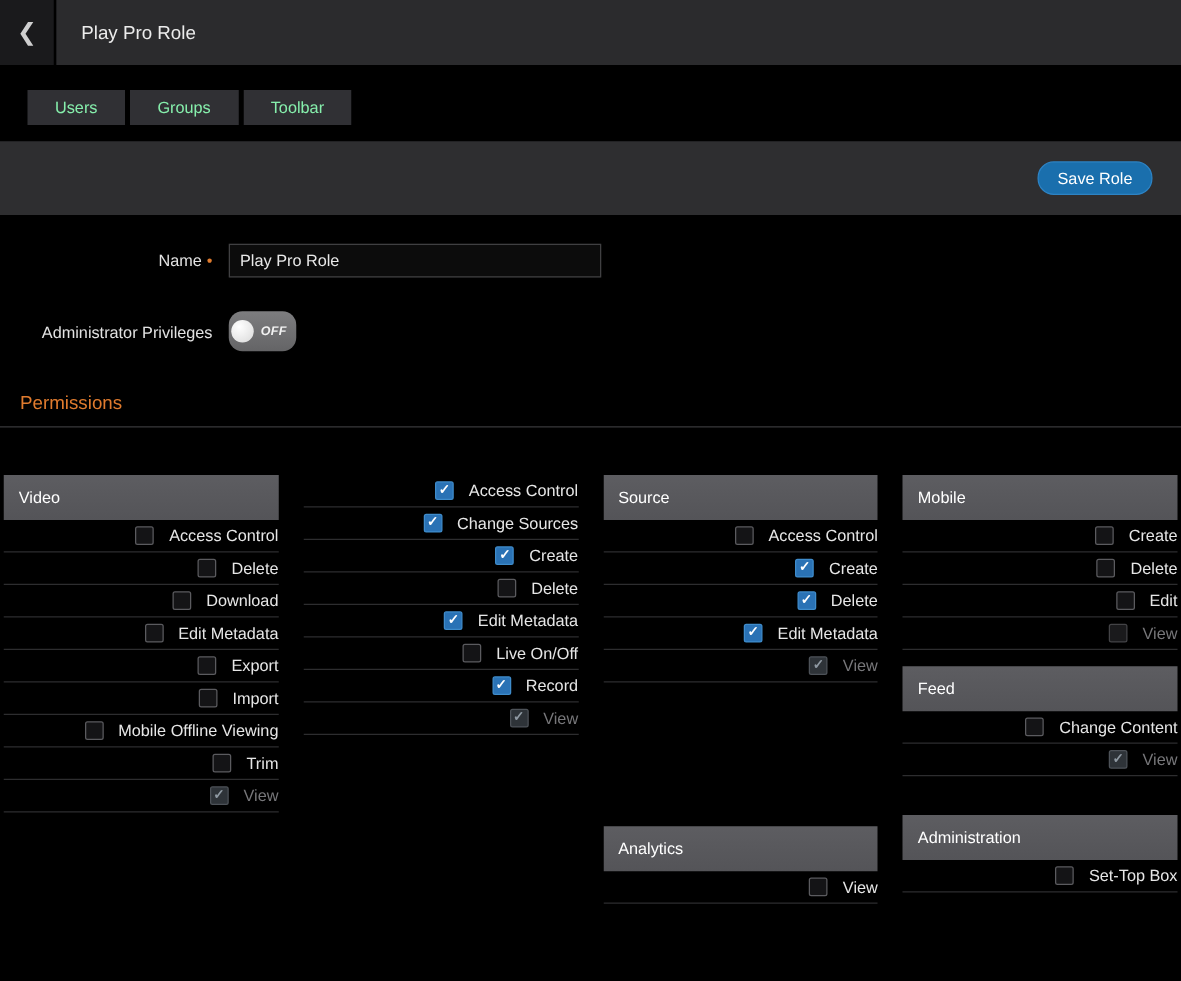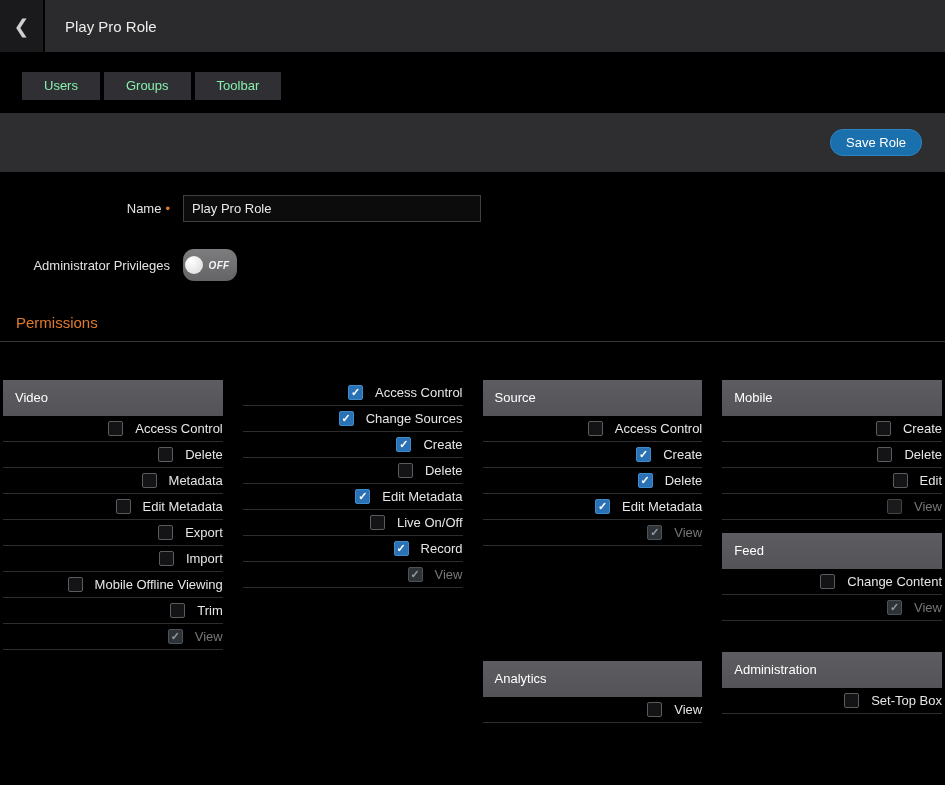--- a/index.html
+++ b/index.html
@@ -266,21 +266,21 @@
         <div class="perm-row">
           <span class="checkbox">
             <span class="check"></span>
           </span>
           <span class="perm-label">Delete</span>
         </div>
         <div class="perm-row">
           <span class="checkbox">
             <span class="check"></span>
           </span>
-          <span class="perm-label">Metadata</span>
+          <span class="perm-label">Download</span>
         </div>
         <div class="perm-row">
           <span class="checkbox">
             <span class="check"></span>
           </span>
           <span class="perm-label">Edit Metadata</span>
         </div>
         <div class="perm-row">
           <span class="checkbox">
             <span class="check"></span>

